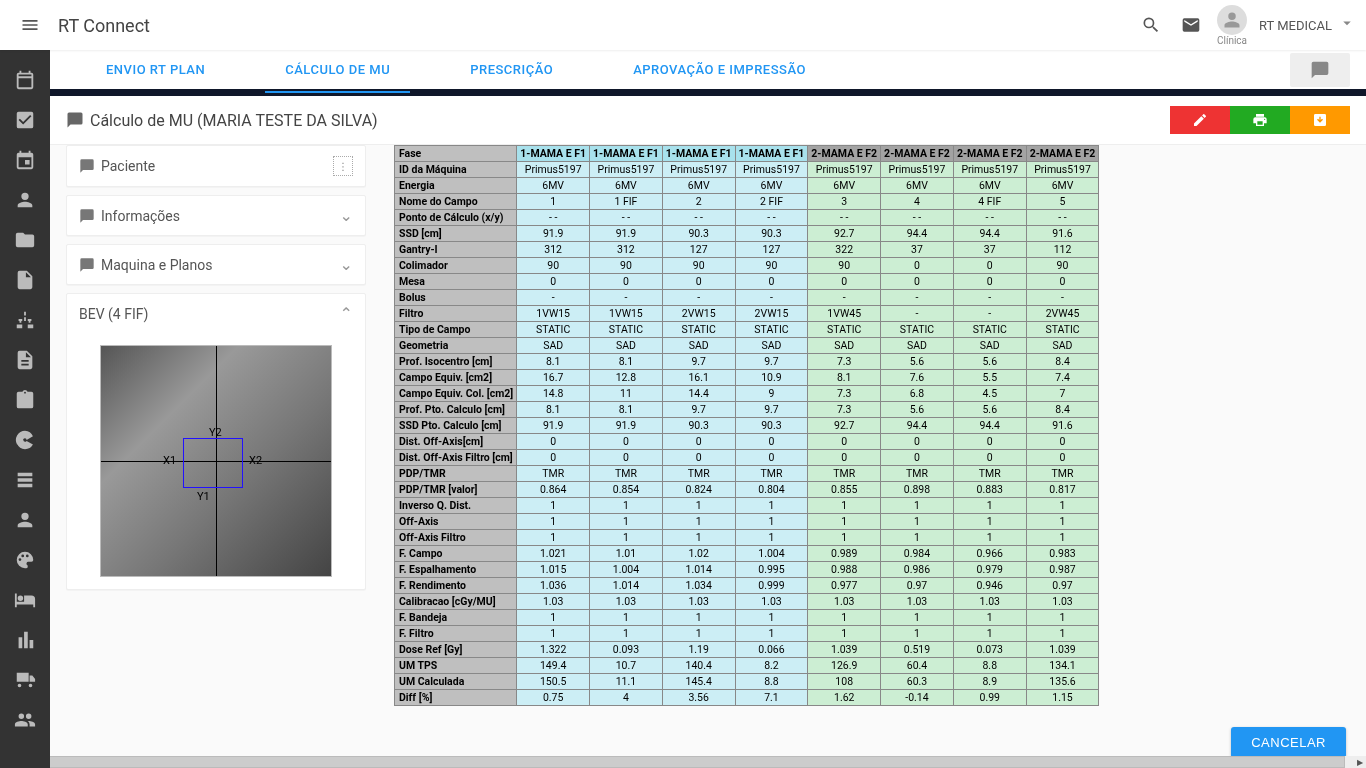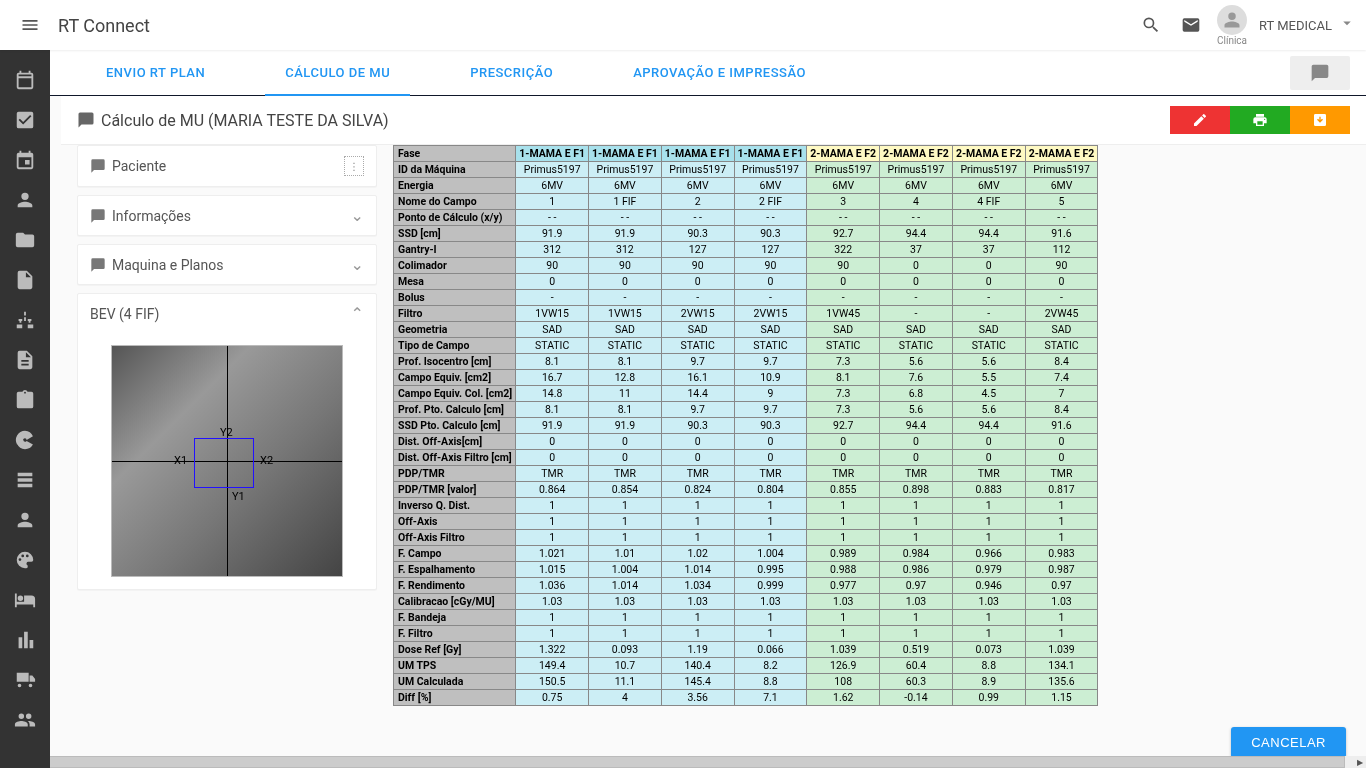--- a/index.html
+++ b/index.html
@@ -10,51 +10,51 @@
     .topbar-spacer { flex: 1; }
     .topbar-icon { width: 40px; height: 40px; display:flex; align-items:center; justify-content:center; color:#555; cursor:pointer; }
     .avatar { width:30px; height:30px; border-radius:50%; background:#ddd; display:flex; align-items:center; justify-content:center; color:#999; }
     .user-block { display:flex; flex-direction:column; align-items:center; margin: 0 6px; }
     .user-clinic { font-size: 10px; color:#888; }
     .user-name { font-size:13px; color:#555; margin:0 6px; }
     .chevron { color:#888; }
     .sidebar { position:absolute; left:0; top:50px; bottom:0; width:50px; background:#333; display:flex; flex-direction:column; align-items:center; padding-top:10px; z-index:5; }
     .sidebar-item { width:50px; height:40px; display:flex; align-items:center; justify-content:center; color:#bbb; cursor:pointer; }
     .main { position:absolute; left:50px; right:0; top:50px; bottom:0; overflow:hidden; }
-    .tabs { display:flex; align-items:center; border-bottom:1px solid #0f172a; background:#fff; height:46px; padding: 0 16px; }
+    .tabs { display:flex; align-items:center; border-bottom:7px solid #0f172a; background:#fff; height:46px; padding: 0 16px; }
     .tab { flex:0 0 auto; padding: 0 40px; color:#2196f3; font-size:13px; font-weight:500; letter-spacing:.5px; height:46px; display:flex; align-items:center; cursor:pointer; position:relative; text-transform:uppercase; }
     .tab.active::after { content:""; position:absolute; left:20px; right:20px; bottom:0; height:2px; background:#2196f3; }
     .tabs-spacer { flex:1; }
     .comment-btn { background:#eee; color:#888; width:60px; height:34px; display:flex; align-items:center; justify-content:center; border-radius:2px; cursor:pointer; }
     .page-header { display:flex; align-items:center; padding:10px 16px; border-bottom:1px solid #eee; background:#fff; }
     .page-title { font-size:16px; color:#444; display:flex; align-items:center; gap:6px; }
     .page-header-spacer { flex:1; }
     .action-btn { height:28px; min-width:60px; display:flex; align-items:center; justify-content:center; color:#fff; cursor:pointer; }
     .btn-red { background:#e33; } .btn-green { background:#2a2; } .btn-orange { background:#f90; }
-    .content { position:absolute; top:46px; left:0; right:0; bottom:35px; overflow:auto; padding: 0 0 10px 11px; }
+    .content { position:absolute; top:46px; left:0; right:0; bottom:35px; overflow:auto; padding: 0 0 10px 0; }
     .page-header-wrap { position:sticky; top:0; z-index:3; }
     .body-row { display:flex; align-items:flex-start; padding:0 16px 16px; gap:16px; }
     .left-panels { width:300px; flex:0 0 300px; display:flex; flex-direction:column; gap:8px; }
     .panel { background:#fff; border:1px solid #eee; border-radius:2px; box-shadow:0 1px 1px rgba(0,0,0,.03); }
     .panel-header { display:flex; align-items:center; padding:10px 12px; cursor:pointer; color:#555; }
     .panel-header .ph-label { font-size:14px; margin-left:6px; flex:1; }
     .panel-header .ph-menu { border:1px dotted #aaa; width:20px; height:20px; display:flex; align-items:center; justify-content:center; font-size:10px; color:#888; }
     .bev-img-wrap { padding: 12px; display:flex; justify-content:center; }
     .bev-img { width:232px; height:232px; background:linear-gradient(135deg,#555 0%, #999 30%, #777 60%, #444 100%); position:relative; border:1px solid #bbb; }
     .bev-overlay { position:absolute; inset:0; }
     .bev-cross1 { position:absolute; left:0; right:0; top:50%; height:1px; background:#000; }
     .bev-cross2 { position:absolute; top:0; bottom:0; left:50%; width:1px; background:#000; }
     .bev-rect { position:absolute; left:82px; top:92px; width:60px; height:50px; border:1px solid #21f; }
     .bev-label { position:absolute; font-size:11px; color:#000; }
-    .data-table-wrap { flex:1; }
+    .data-table-wrap { flex:1;margin-left:12px; }
     table.data { border-collapse:collapse; font-size:10.5px; width:625px; }
     table.data td, table.data th { border:1px solid #888; text-align:center; padding:1px 3px; height:13px; line-height:13px; white-space:nowrap; }
     .hdr-col { background:#bfbfbf; text-align:left !important; font-weight:bold; padding-left:4px !important; width:113px; }
     .ph1 { background:#a8e1ec; font-weight:bold; }
-    .ph2 { background:#fef9c3; font-weight:bold; }
+    .ph2 { background:#a3a3a3; font-weight:bold; }
     .c1 { background:#cceef5; }
     .g1 { background:#cceed3; }
     .cancel-bar { position:absolute; bottom:10px; right:20px; }
     .cancel-btn { background:#2196f3; color:#fff; border:none; border-radius:3px; padding:8px 20px; font-size:13px; letter-spacing:.5px; cursor:pointer; box-shadow:0 1px 3px rgba(0,0,0,.25); }
     .scroll-h { position:absolute; left:0; right:0; bottom:0; height:12px; background:#eee; }
     .scroll-h .thumb { position:absolute; left:0; top:0; bottom:0; width:1345px; background:#ccc; border:1px solid #bbb; }
     .scroll-h .arrow { position:absolute; top:0; bottom:0; width:12px; display:flex; align-items:center; justify-content:center; font-size:8px; color:#555; }
     svg { width:20px; height:20px; fill:currentColor; }
     .sidebar svg { width:22px; height:22px; }
   </style>
@@ -260,21 +260,21 @@
             <span style="color:#999">⌃</span>
           </div>
           <div class="bev-img-wrap">
             <div class="bev-img">
               <div class="bev-overlay">
                 <div class="bev-cross1"></div>
                 <div class="bev-cross2"></div>
                 <div class="bev-rect"></div>
                 <span class="bev-label" style="left:62px;top:108px">X1</span>
                 <span class="bev-label" style="left:148px;top:108px">X2</span>
-                <span class="bev-label" style="left:120px;top:144px">Y1</span>
+                <span class="bev-label" style="left:96px;top:144px">Y1</span>
                 <span class="bev-label" style="left:108px;top:80px">Y2</span>
               </div>
             </div>
           </div>
         </div>
       </div>
 
       <div class="data-table-wrap">
         <table class="data" id="mu-table">
             <tbody>
@@ -393,42 +393,42 @@
                 <td class="c1">1VW15</td>
                 <td class="c1">1VW15</td>
                 <td class="c1">2VW15</td>
                 <td class="c1">2VW15</td>
                 <td class="g1">1VW45</td>
                 <td class="g1">-</td>
                 <td class="g1">-</td>
                 <td class="g1">2VW45</td>
               </tr>
               <tr>
+                <td class="hdr-col">Tipo de Campo</td>
+                <td class="c1">STATIC</td>
+                <td class="c1">STATIC</td>
+                <td class="c1">STATIC</td>
+                <td class="c1">STATIC</td>
+                <td class="g1">STATIC</td>
+                <td class="g1">STATIC</td>
+                <td class="g1">STATIC</td>
+                <td class="g1">STATIC</td>
+              </tr>
+              <tr>
                 <td class="hdr-col">Geometria</td>
                 <td class="c1">SAD</td>
                 <td class="c1">SAD</td>
                 <td class="c1">SAD</td>
                 <td class="c1">SAD</td>
                 <td class="g1">SAD</td>
                 <td class="g1">SAD</td>
                 <td class="g1">SAD</td>
                 <td class="g1">SAD</td>
               </tr>
               <tr>
-                <td class="hdr-col">Tipo de Campo</td>
-                <td class="c1">STATIC</td>
-                <td class="c1">STATIC</td>
-                <td class="c1">STATIC</td>
-                <td class="c1">STATIC</td>
-                <td class="g1">STATIC</td>
-                <td class="g1">STATIC</td>
-                <td class="g1">STATIC</td>
-                <td class="g1">STATIC</td>
-              </tr>
-              <tr>
                 <td class="hdr-col">Prof. Isocentro [cm]</td>
                 <td class="c1">8.1</td>
                 <td class="c1">8.1</td>
                 <td class="c1">9.7</td>
                 <td class="c1">9.7</td>
                 <td class="g1">7.3</td>
                 <td class="g1">5.6</td>
                 <td class="g1">5.6</td>
                 <td class="g1">8.4</td>
               </tr>

